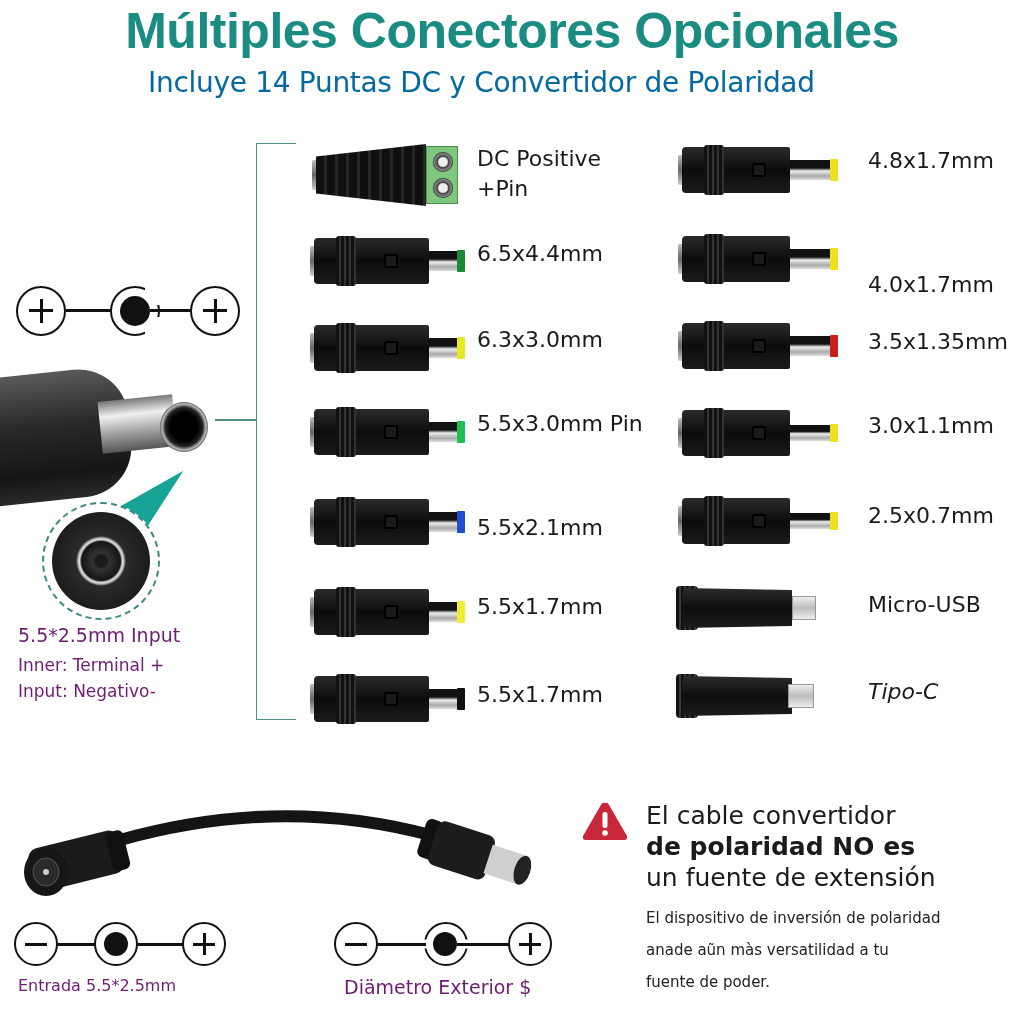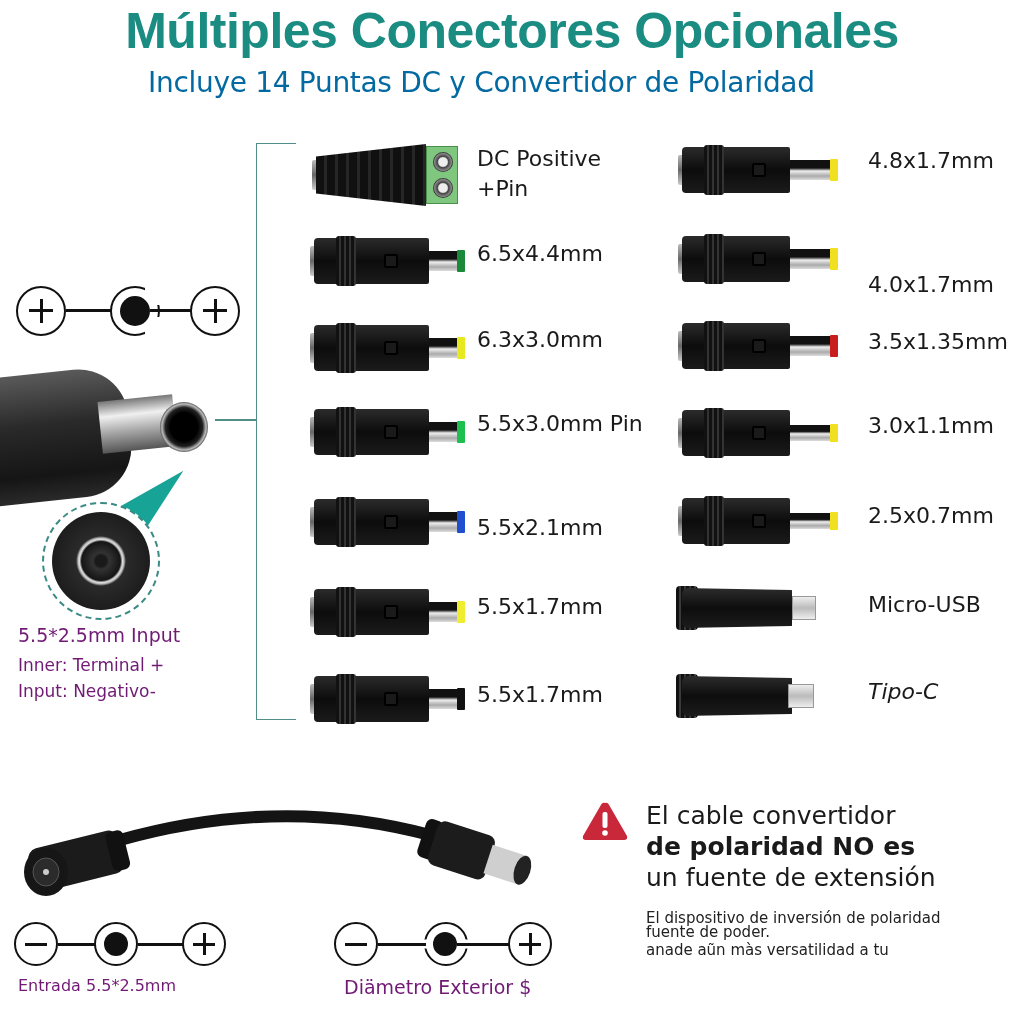--- a/index.html
+++ b/index.html
@@ -283,13 +283,13 @@
 <svg style="position:absolute;left:581px;top:800px;" width="48" height="42" viewBox="0 0 48 42">
   <path d="M24 3 Q26 2 27.5 4 L46 36 Q47 40 43 40 L5 40 Q1 40 2 36 L20.5 4 Q22 2 24 3 Z" fill="#c8283a"></path>
   <rect x="21.5" y="12" width="5" height="16" rx="2" fill="#fff"></rect>
   <circle cx="24" cy="33" r="2.8" fill="#fff"></circle>
 </svg>
 <div class="warn-title" style="top:801px;">El cable convertidor</div>
 <div class="warn-title" style="top:832px;font-weight:bold;">de polaridad NO es</div>
 <div class="warn-title" style="top:863px;">un fuente de extensión</div>
 <div class="warn-body" style="top:902px;">El dispositivo de inversión de polaridad</div>
 <div class="warn-body" style="top:934px;">anade aũn màs versatilidad a tu</div>
-<div class="warn-body" style="top:916px;">fuente de poder.</div>
+<div class="warn-body" style="top:966px;">fuente de poder.</div>
 
 </body></html>

